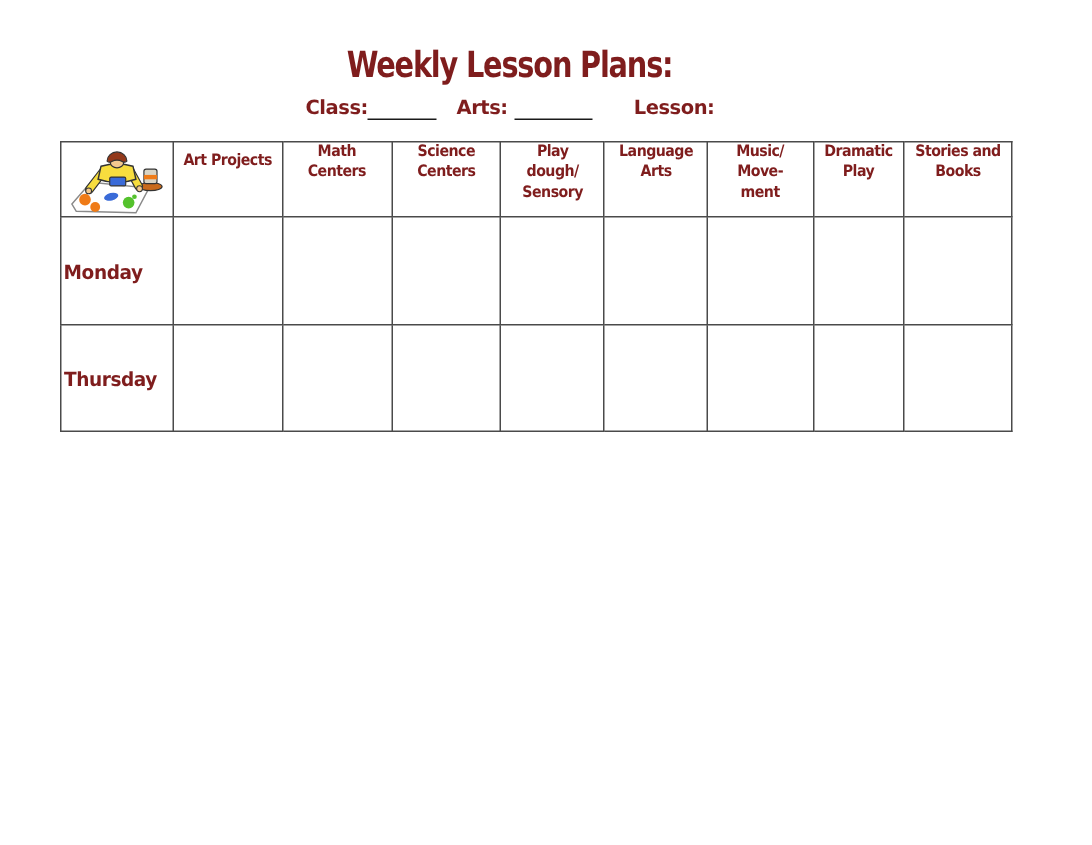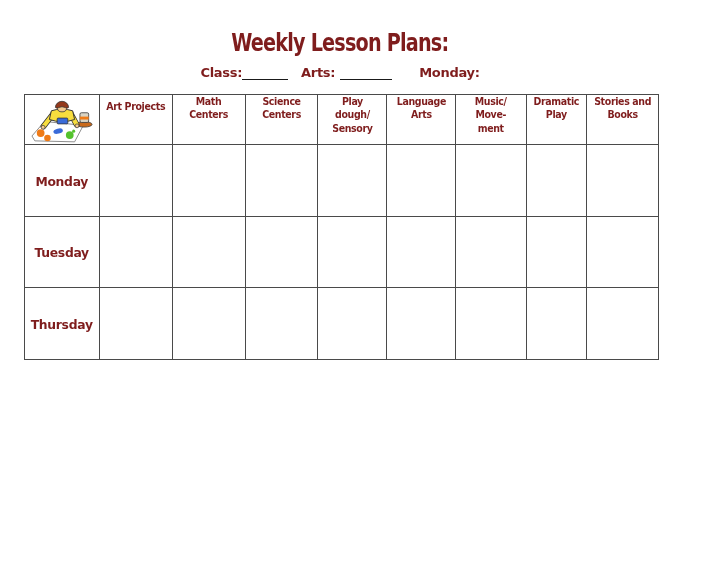--- a/index.html
+++ b/index.html
@@ -32,41 +32,41 @@
   .seg-theme{margin-left:13px;}
   .seg-letter{margin-left:27px;}
   .blank{
     display:inline-block;height:13px;
     border-bottom:1.6px solid #1a1a1a;
   }
   .blank-class{width:46px;}
   .blank-theme{width:52px;margin-left:5px;}
   
   table.lesson{
-    position:absolute;left:24px;top:94px;
+    position:absolute;left:40px;top:94px;
     width:634px;
     border-collapse:collapse;table-layout:fixed;
   }
   table.lesson th,table.lesson td{
     border:1px solid #4a4a4a;
     padding:0;overflow:visible;
   }
   thead tr{height:50px;}
   thead th{
     vertical-align:top;text-align:center;
     padding-top:3px;font-weight:700;
   }
   .hdr{
     display:inline-block;
     font-size:10.5px;line-height:1.28;letter-spacing:-0.4px;
     white-space:pre;
     transform:scaleX(.9);transform-origin:50% 0;
   }
   tbody tr{height:71.5px;}
-  .day-cell{text-align:center;vertical-align:middle;}
+  .day-cell{text-align:left;vertical-align:middle;}
   .day-label{
     display:inline-block;
     font-size:13px;font-weight:700;letter-spacing:-0.3px;
     transform:scaleX(.95);transform-origin:50% 50%;
     white-space:nowrap;
   }
   .icon-cell{text-align:center;vertical-align:middle;padding:0;}
   .icon-cell svg{display:block;margin:1px auto 0 auto;}
 </style>
 </head>
@@ -81,21 +81,21 @@
   <div class="form-line">
     <span class="seg">
       <span>Class:</span>
         <span class="blank blank-class"></span>
     </span>
     <span class="seg seg-theme">
       <span>Arts:</span>
         <span class="blank blank-theme"></span>
     </span>
     <span class="seg seg-letter">
-      <span>Monday:</span>
+      <span>Lesson:</span>
     </span>
   </div>
 
   <table class="lesson">
     <colgroup>
       <col style="width:75px">
         <col style="width:73px">
         <col style="width:73px">
       <col style="width:72px">
         <col style="width:69px">
@@ -160,31 +160,20 @@
           <td class="entry-cell"></td>
           <td class="entry-cell"></td>
           <td class="entry-cell"></td>
           <td class="entry-cell"></td>
           <td class="entry-cell"></td>
           <td class="entry-cell"></td>
           <td class="entry-cell"></td>
           <td class="entry-cell"></td>
         </tr>
         <tr>
-          <td class="day-cell"><span class="day-label">Tuesday</span></td>
-          <td class="entry-cell"></td>
-          <td class="entry-cell"></td>
-          <td class="entry-cell"></td>
-          <td class="entry-cell"></td>
-          <td class="entry-cell"></td>
-          <td class="entry-cell"></td>
-          <td class="entry-cell"></td>
-          <td class="entry-cell"></td>
-        </tr>
-        <tr>
           <td class="day-cell"><span class="day-label">Thursday</span></td>
           <td class="entry-cell"></td>
           <td class="entry-cell"></td>
           <td class="entry-cell"></td>
           <td class="entry-cell"></td>
           <td class="entry-cell"></td>
           <td class="entry-cell"></td>
           <td class="entry-cell"></td>
           <td class="entry-cell"></td>
         </tr>

